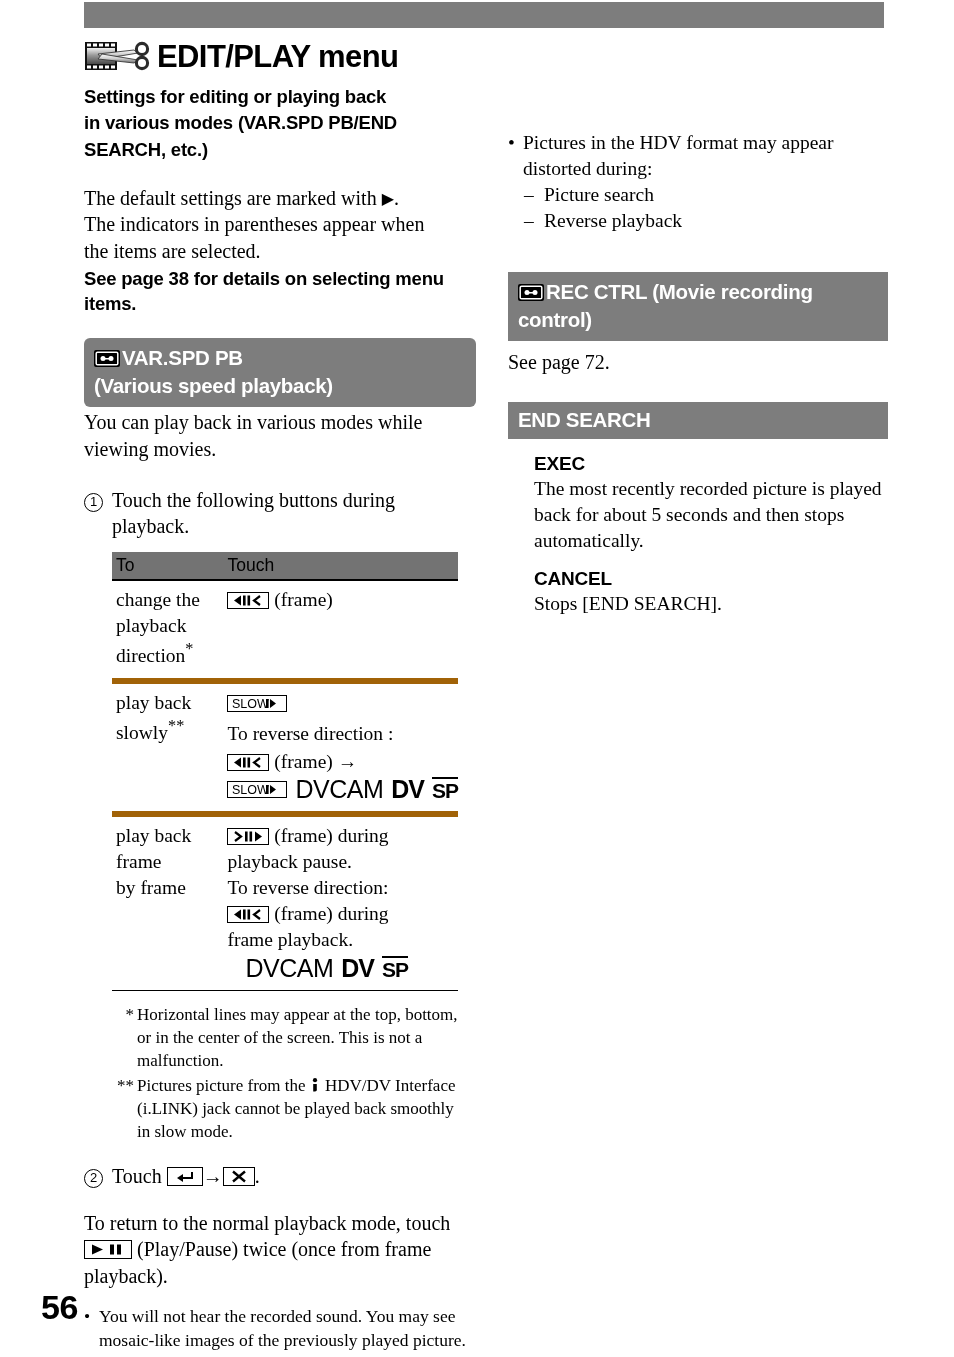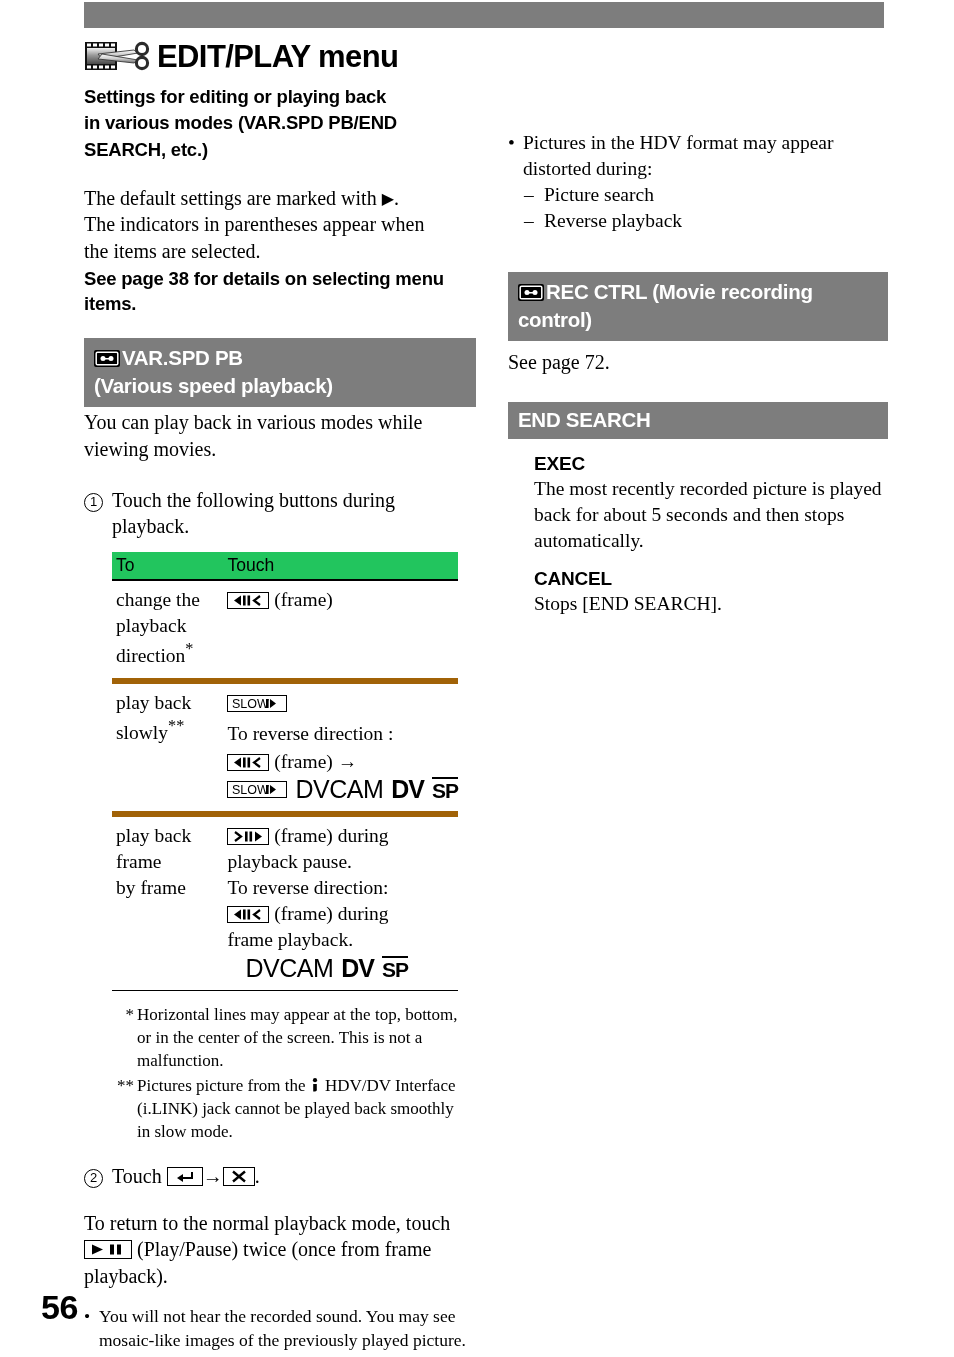--- a/index.html
+++ b/index.html
@@ -163,21 +163,21 @@
   
   .tbl {
     margin-top: 12px;
     margin-left: 28px;
     width: 346px;
     border-collapse: collapse;
     font-family: "Liberation Serif", serif;
     font-size: 19.5px;
   }
   .tbl th {
-    background: #22c55e;
+    background: #737373;
     font-family: "Liberation Sans", sans-serif;
     font-weight: normal;
     font-size: 17.5px;
     text-align: left;
     padding: 3px 0 3px 4px;
     border-bottom: 2.2px solid #000;
   }
   .tbl td {
     vertical-align: top;
     padding: 6px 0 9px 4px;
@@ -362,21 +362,21 @@
     <span>SEARCH, etc.)</span>
   </div>
 
   <div class="intro-para">
     <span>The default settings are marked with </span><span class="tri">▶</span><span>.</span><br>
     <span>The indicators in parentheses appear when</span><br>
     <span>the items are selected.</span>
     <span class="intro-bold">See page 38 for details on selecting menu items.</span>
   </div>
 
-  <div class="bar-head" style="margin-top:22px;">
+  <div class="bar-head" style="margin-top:22px;border-radius:6px;">
     <span class="ttl-line">
       <span class="cassette-icon">
         <svg width="26" height="17" viewBox="0 0 26 17">
             <rect x="0" y="0" width="26" height="17" rx="2" fill="#000"></rect>
             <rect x="2.2" y="2.2" width="21.6" height="12.6" rx="1.4" fill="none" stroke="#fff" stroke-width="1.5"></rect>
             <circle cx="9" cy="8.5" r="2.5" fill="#fff"></circle>
             <circle cx="17" cy="8.5" r="2.5" fill="#fff"></circle>
             <rect x="9" y="8" width="8" height="1.5" fill="#fff"></rect>
           </svg>
       </span><span>VAR.SPD PB</span>

